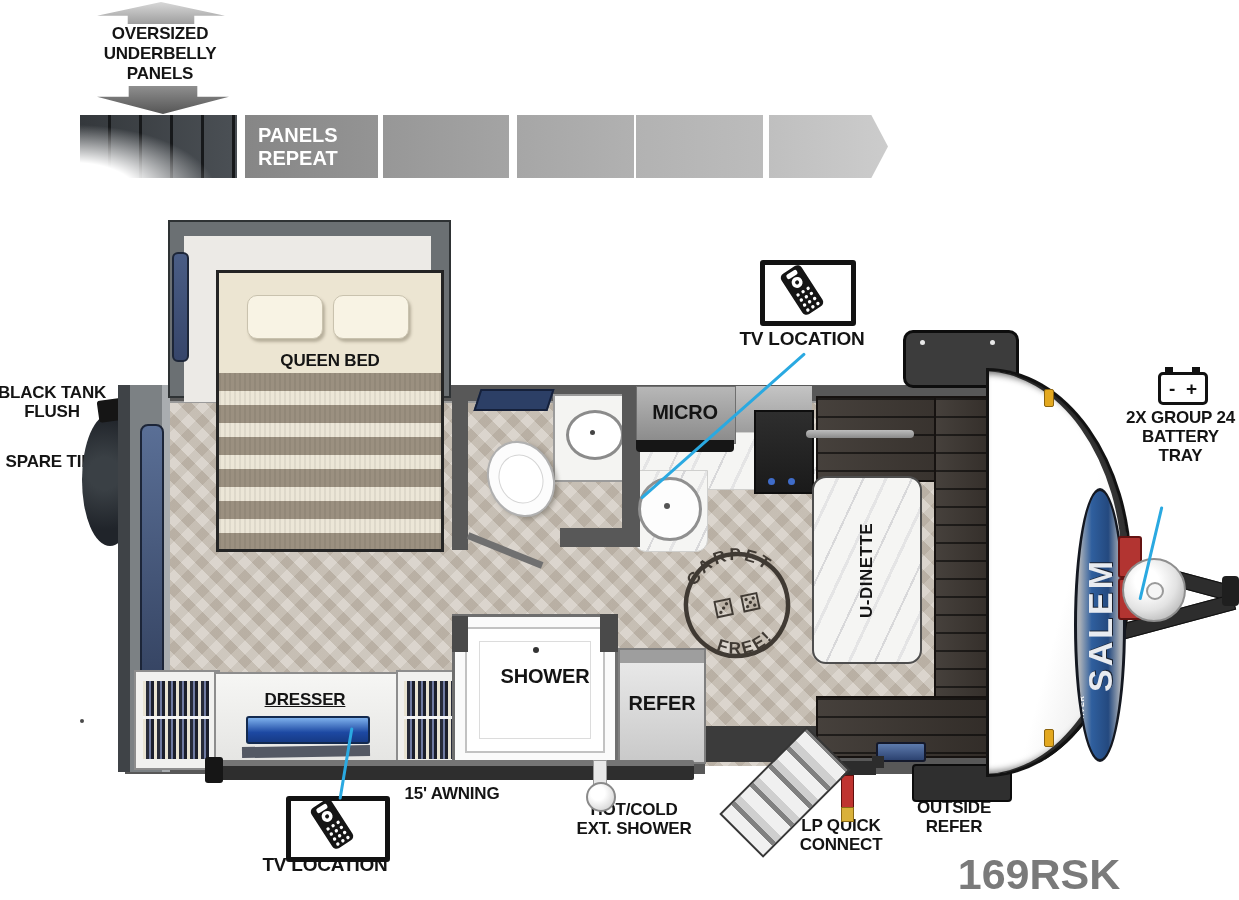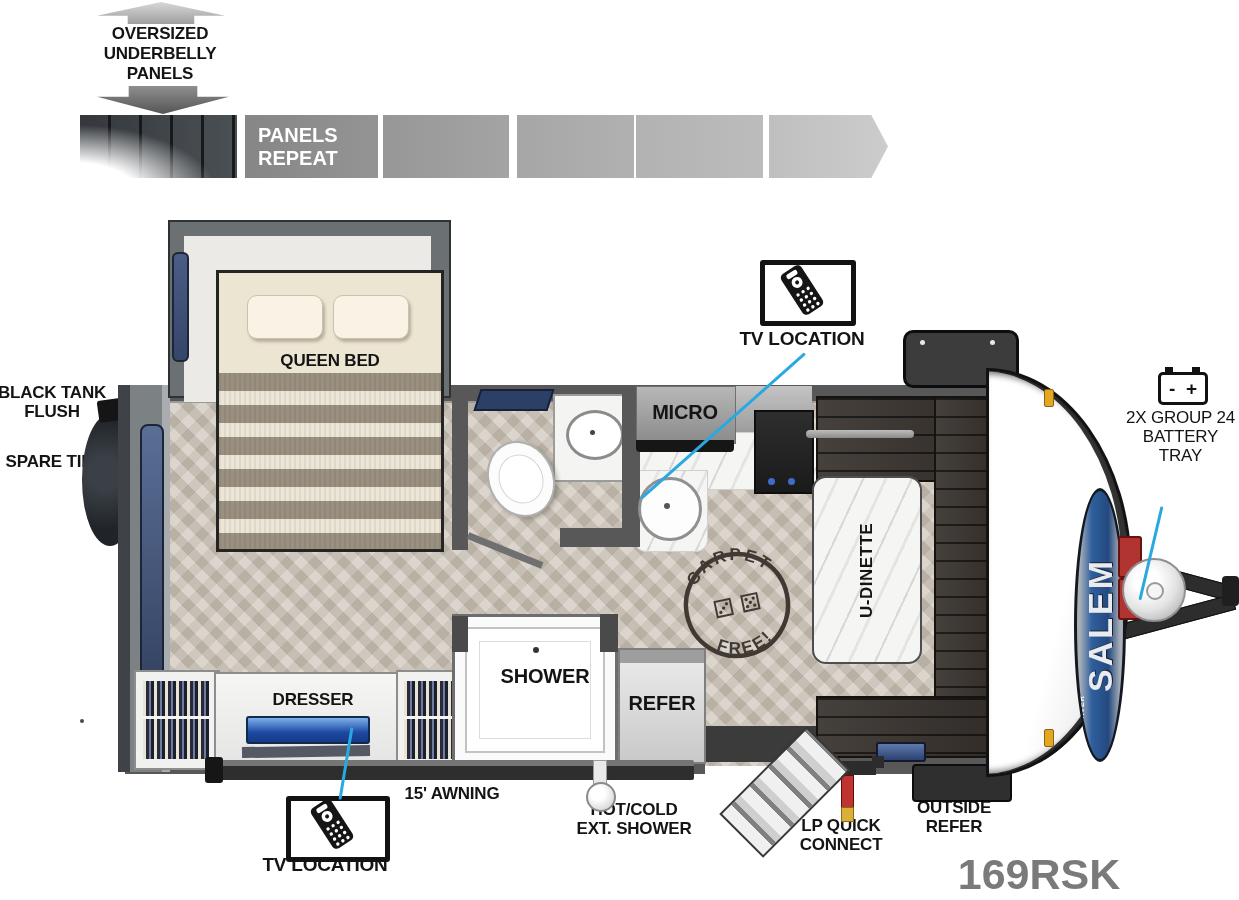--- a/index.html
+++ b/index.html
@@ -141,21 +141,21 @@
       </text>
       <text x="61" y="70" font-size="24" text-anchor="middle">⚂ ⚄</text>
     </g>
   </svg>
 
   <div class="abs whitebox" style="left:134px;top:670px;width:82px;height:96px;z-index:5;">
     <div class="abs clothes" style="left:7px;top:9px;width:66px;height:78px;"></div>
     <div class="abs" style="left:7px;top:44px;width:66px;height:3px;background:#f5f5f5;"></div>
   </div>
   <div class="abs whitebox" style="left:214px;top:672px;width:182px;height:92px;z-index:5;background:linear-gradient(180deg,#f6f6f4,#e4e4e2);">
-    <div class="lbl" style="left:8px;top:16px;width:178px;">DRESSER</div>
+    <div class="lbl" style="left:0;top:16px;width:178px;text-decoration:underline;">DRESSER</div>
     <div class="abs" style="left:30px;top:42px;width:120px;height:24px;border:2px solid #132a4f;border-radius:3px;
                 background:linear-gradient(180deg,#7db0ec,#1d49a3 60%,#163a85);"></div>
     <div class="abs" style="left:26px;top:72px;width:128px;height:11px;background:#39404d;opacity:.85;transform:rotate(-1deg);"></div>
   </div>
   <div class="abs whitebox" style="left:396px;top:670px;width:66px;height:96px;z-index:5;">
     <div class="abs clothes" style="left:6px;top:9px;width:52px;height:78px;"></div>
     <div class="abs" style="left:6px;top:44px;width:52px;height:3px;background:#f5f5f5;"></div>
   </div>
 
   <div class="abs" style="left:452px;top:614px;width:166px;height:152px;background:#fafafa;border:3px solid #6e6e6e;z-index:5;box-sizing:border-box;">
@@ -229,21 +229,21 @@
 
 
   <div class="abs" style="left:1165px;top:367px;width:8px;height:7px;background:#111;z-index:29;"></div>
   <div class="abs" style="left:1192px;top:367px;width:8px;height:7px;background:#111;z-index:29;"></div>
   <div class="abs" style="left:1158px;top:372px;width:50px;height:33px;border:3px solid #111;border-radius:5px;background:#fff;z-index:30;
               display:flex;align-items:center;justify-content:space-between;box-sizing:border-box;padding:0 8px;
               font-weight:800;font-size:19px;color:#111;">
     <span>-</span>
     <span>+</span>
   </div>
-  <div class="lbl" style="left:1122px;top:408px;width:117px;font-weight:400;">
+  <div class="lbl" style="left:1122px;top:408px;width:117px;font-weight:700;">
     <div>2X GROUP 24</div>
     <div>BATTERY</div>
     <div>TRAY</div>
   </div>
 
   <div class="tvbox" style="left:760px;top:260px;width:86px;height:56px;">
     <svg width="26" height="50" viewBox="0 0 26 50" style="position:absolute;left:24px;top:0px;transform:rotate(-33deg);">
       <rect x="1" y="1" width="24" height="48" rx="5" fill="#151515"></rect>
       <rect x="7" y="4" width="12" height="5" rx="2" fill="#fff"></rect>
       <circle cx="13" cy="16" r="5.5" fill="#fff"></circle>

